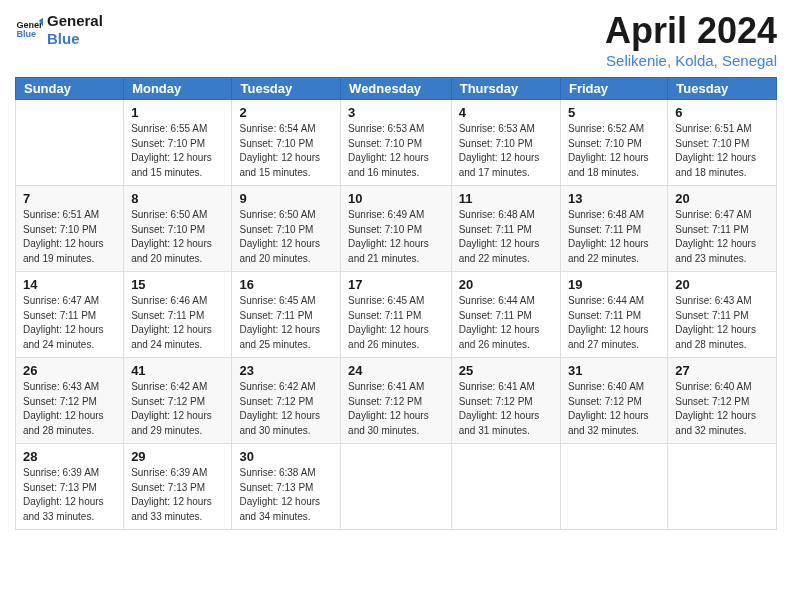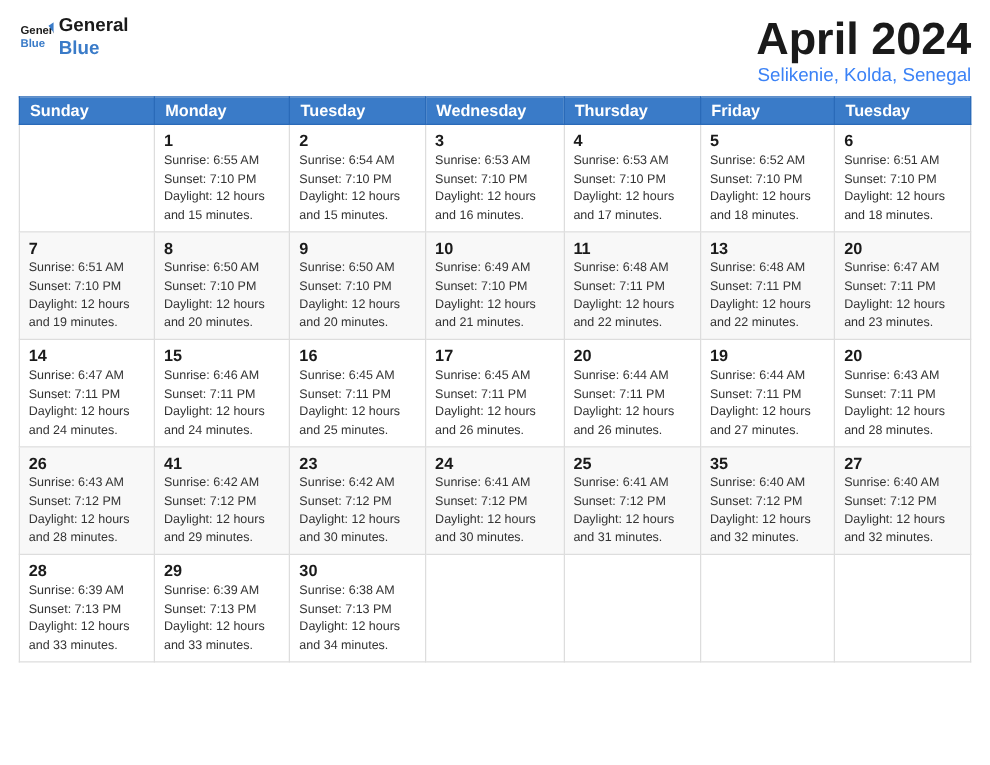--- a/index.html
+++ b/index.html
@@ -217,21 +217,21 @@
         </td>
         <td>
           <span class="day-num">24</span>
           <div class="day-info">Sunrise: 6:41 AM<br>Sunset: 7:12 PM<br>Daylight: 12 hours<br>and 30 minutes.</div>
         </td>
         <td>
           <span class="day-num">25</span>
           <div class="day-info">Sunrise: 6:41 AM<br>Sunset: 7:12 PM<br>Daylight: 12 hours<br>and 31 minutes.</div>
         </td>
         <td>
-          <span class="day-num">35</span>
+          <span class="day-num">31</span>
           <div class="day-info">Sunrise: 6:40 AM<br>Sunset: 7:12 PM<br>Daylight: 12 hours<br>and 32 minutes.</div>
         </td>
         <td>
           <span class="day-num">27</span>
           <div class="day-info">Sunrise: 6:40 AM<br>Sunset: 7:12 PM<br>Daylight: 12 hours<br>and 32 minutes.</div>
         </td>
       </tr>
       <tr>
         <td>
           <span class="day-num">28</span>

